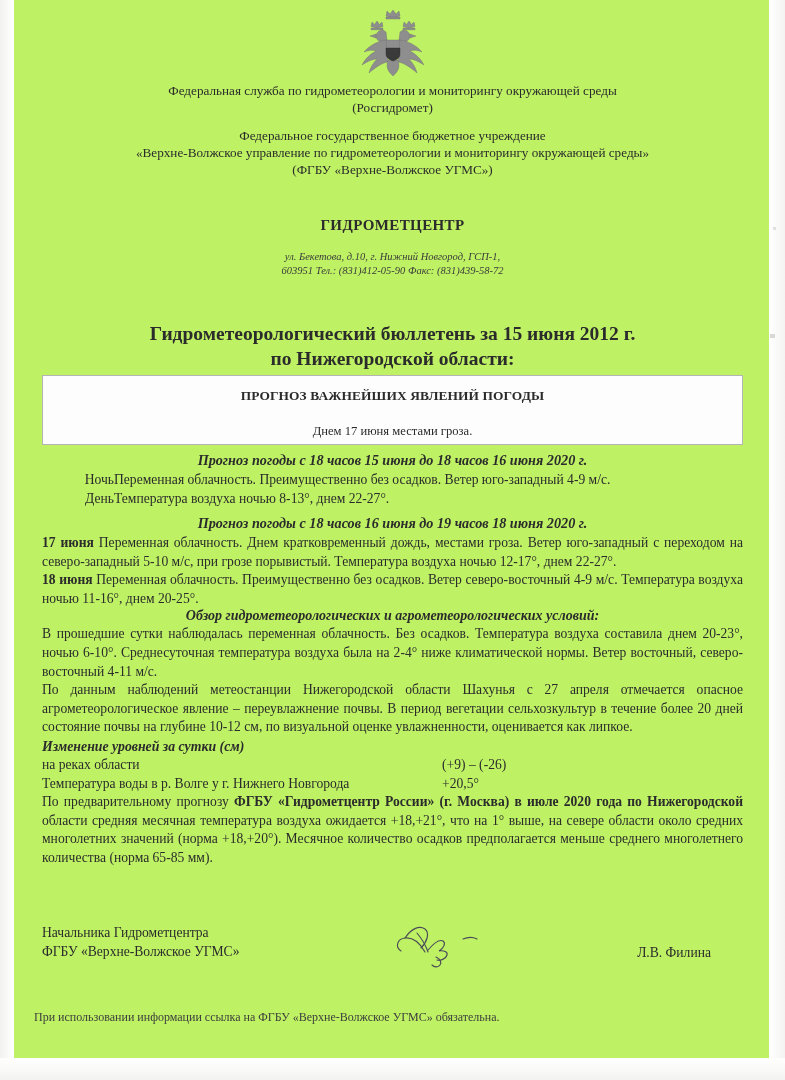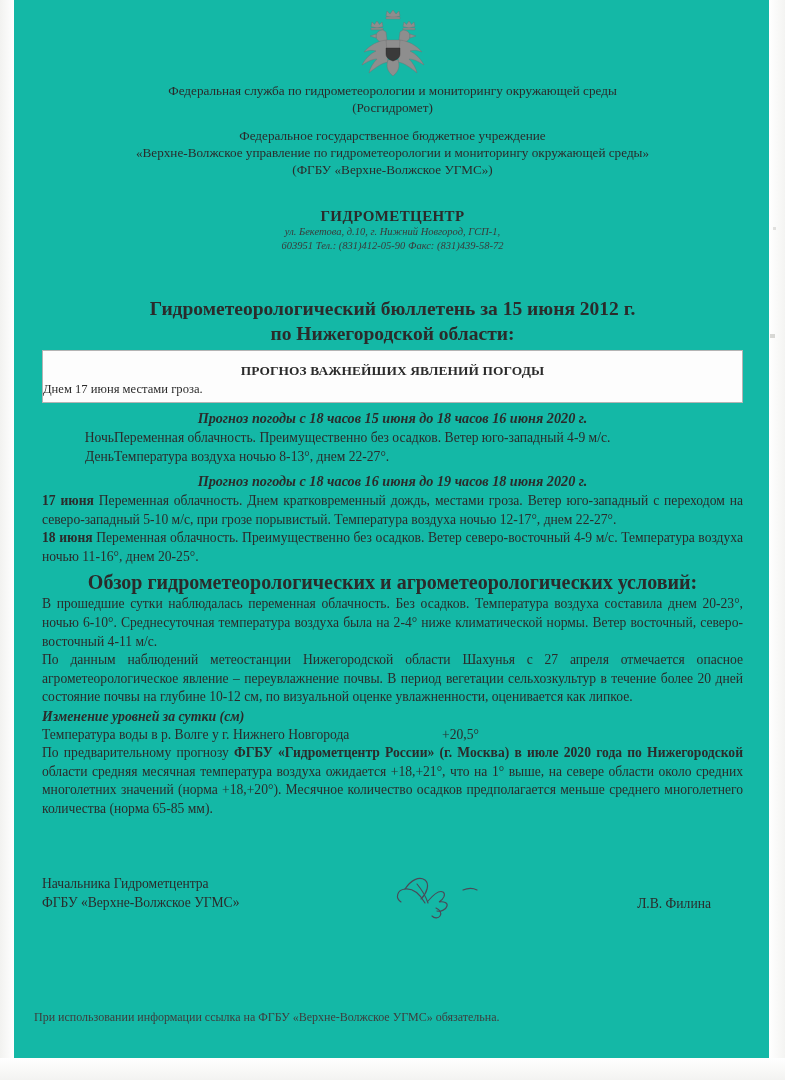--- a/index.html
+++ b/index.html
@@ -4,21 +4,21 @@
 <style>
   html, body {
     margin: 0;
     padding: 0;
     background: #ffffff;
   }
   .page {
     position: relative;
     width: 785px;
     height: 1080px;
-    background: #14b8a6;
+    background: #bef264;
     overflow: hidden;
     font-family: "Liberation Serif", "DejaVu Serif", serif;
     color: #2b2b2b;
     box-sizing: border-box;
   }
   
   .scan-edge-left {
     position: absolute; left: 0; top: 0; width: 14px; height: 1080px;
     background: linear-gradient(to right, #f2f2f0, #ffffff);
     pointer-events: none;
@@ -62,27 +62,28 @@
     margin-top: 6px;
   }
   .org-block .gap {
     height: 11px;
   }
   .center-title {
     text-align: center;
     font-weight: bold;
     font-size: 15px;
     letter-spacing: 0.4px;
-    margin-top: 30px;
+    margin-top: 39px;
   }
   .address {
     text-align: center;
     font-style: italic;
     font-size: 10.5px;
     line-height: 13.5px;
+    margin-top: 16px;
     color: #3a3a3a;
   }
 
   
   .bulletin-title {
     text-align: center;
     font-weight: bold;
     font-size: 19.5px;
     line-height: 25px;
     margin-top: 44px;
@@ -95,40 +96,40 @@
     padding: 12px 0 5px 0;
     background: #fdfdfd;
   }
   .warn-title {
     text-align: center;
     font-weight: bold;
     font-size: 13.4px;
     letter-spacing: 0.1px;
   }
   .warn-sub {
-    text-align: left;
+    text-align: center;
     font-size: 12.6px;
-    margin-top: 3px;
+    margin-top: 20px;
     font-family: Liberation Serif, serif;
   }
 
   
   .fc-heading {
     text-align: center;
     font-style: italic;
     font-weight: bold;
     font-size: 14.2px;
     margin-top: 7px;
     margin-bottom: 2px;
   }
   .sec-heading {
     text-align: center;
-    font-weight: bold;
-    font-size: 20px;
-    margin-top: 5px;
+    font-style: italic;
+    font-weight: bold;
+    font-size: 14px;
     margin-bottom: 1px;
   }
 
   
   .dn-row {
     display: flex;
     font-size: 13.6px;
     line-height: 18.5px;
   }
   .dn-label {
@@ -288,20 +289,24 @@
 
     <div class="fc-heading">Прогноз погоды с 18 часов 16 июня до 19 часов 18 июня 2020 г.</div>
     <p class="body"><span class="daylabel">17 июня</span> <span>Переменная облачность. Днем кратковременный дождь, местами гроза. Ветер юго-западный с переходом на северо-западный 5-10 м/с, при грозе порывистый. Температура воздуха ночью 12-17°, днем 22-27°.</span></p>
     <p class="body"><span class="daylabel">18 июня</span> <span>Переменная облачность. Преимущественно без осадков. Ветер северо-восточный 4-9 м/с. Температура воздуха ночью 11-16°, днем 20-25°.</span></p>
 
     <div class="sec-heading">Обзор гидрометеорологических и агрометеорологических условий:</div>
     <p class="body">В прошедшие сутки наблюдалась переменная облачность. Без осадков. Температура воздуха составила днем 20-23°, ночью 6-10°. Среднесуточная температура воздуха была на 2-4° ниже климатической нормы. Ветер восточный, северо-восточный 4-11 м/с.</p>
     <p class="body">По данным наблюдений метеостанции Нижегородской области Шахунья с 27 апреля отмечается опасное агрометеорологическое явление – переувлажнение почвы. В период вегетации сельхозкультур в течение более 20 дней состояние почвы на глубине 10-12 см, по визуальной оценке увлажненности, оценивается как липкое.</p>
 
     <div class="levels-head">Изменение уровней за сутки (см)</div>
+    <div class="level-row">
+      <div class="level-name">на реках области</div>
+      <div class="level-val">(+9) – (-26)</div>
+    </div>
     <div class="level-row">
       <div class="level-name">Температура воды в р. Волге у г. Нижнего Новгорода</div>
       <div class="level-val">+20,5°</div>
     </div>
 
     <p class="body spaced"><span>По предварительному прогнозу </span><span class="daylabel">ФГБУ «Гидрометцентр России» (г. Москва) в июле 2020 года по Нижегородской</span><span> области средняя месячная температура воздуха ожидается +18,+21°, что на 1° выше, на севере области около средних многолетних значений (норма +18,+20°). Месячное количество осадков предполагается меньше среднего многолетнего количества (норма 65-85 мм).</span></p>
 
     <div class="sign-area">
       <div class="sign-left">
         <div>Начальника Гидрометцентра</div>

